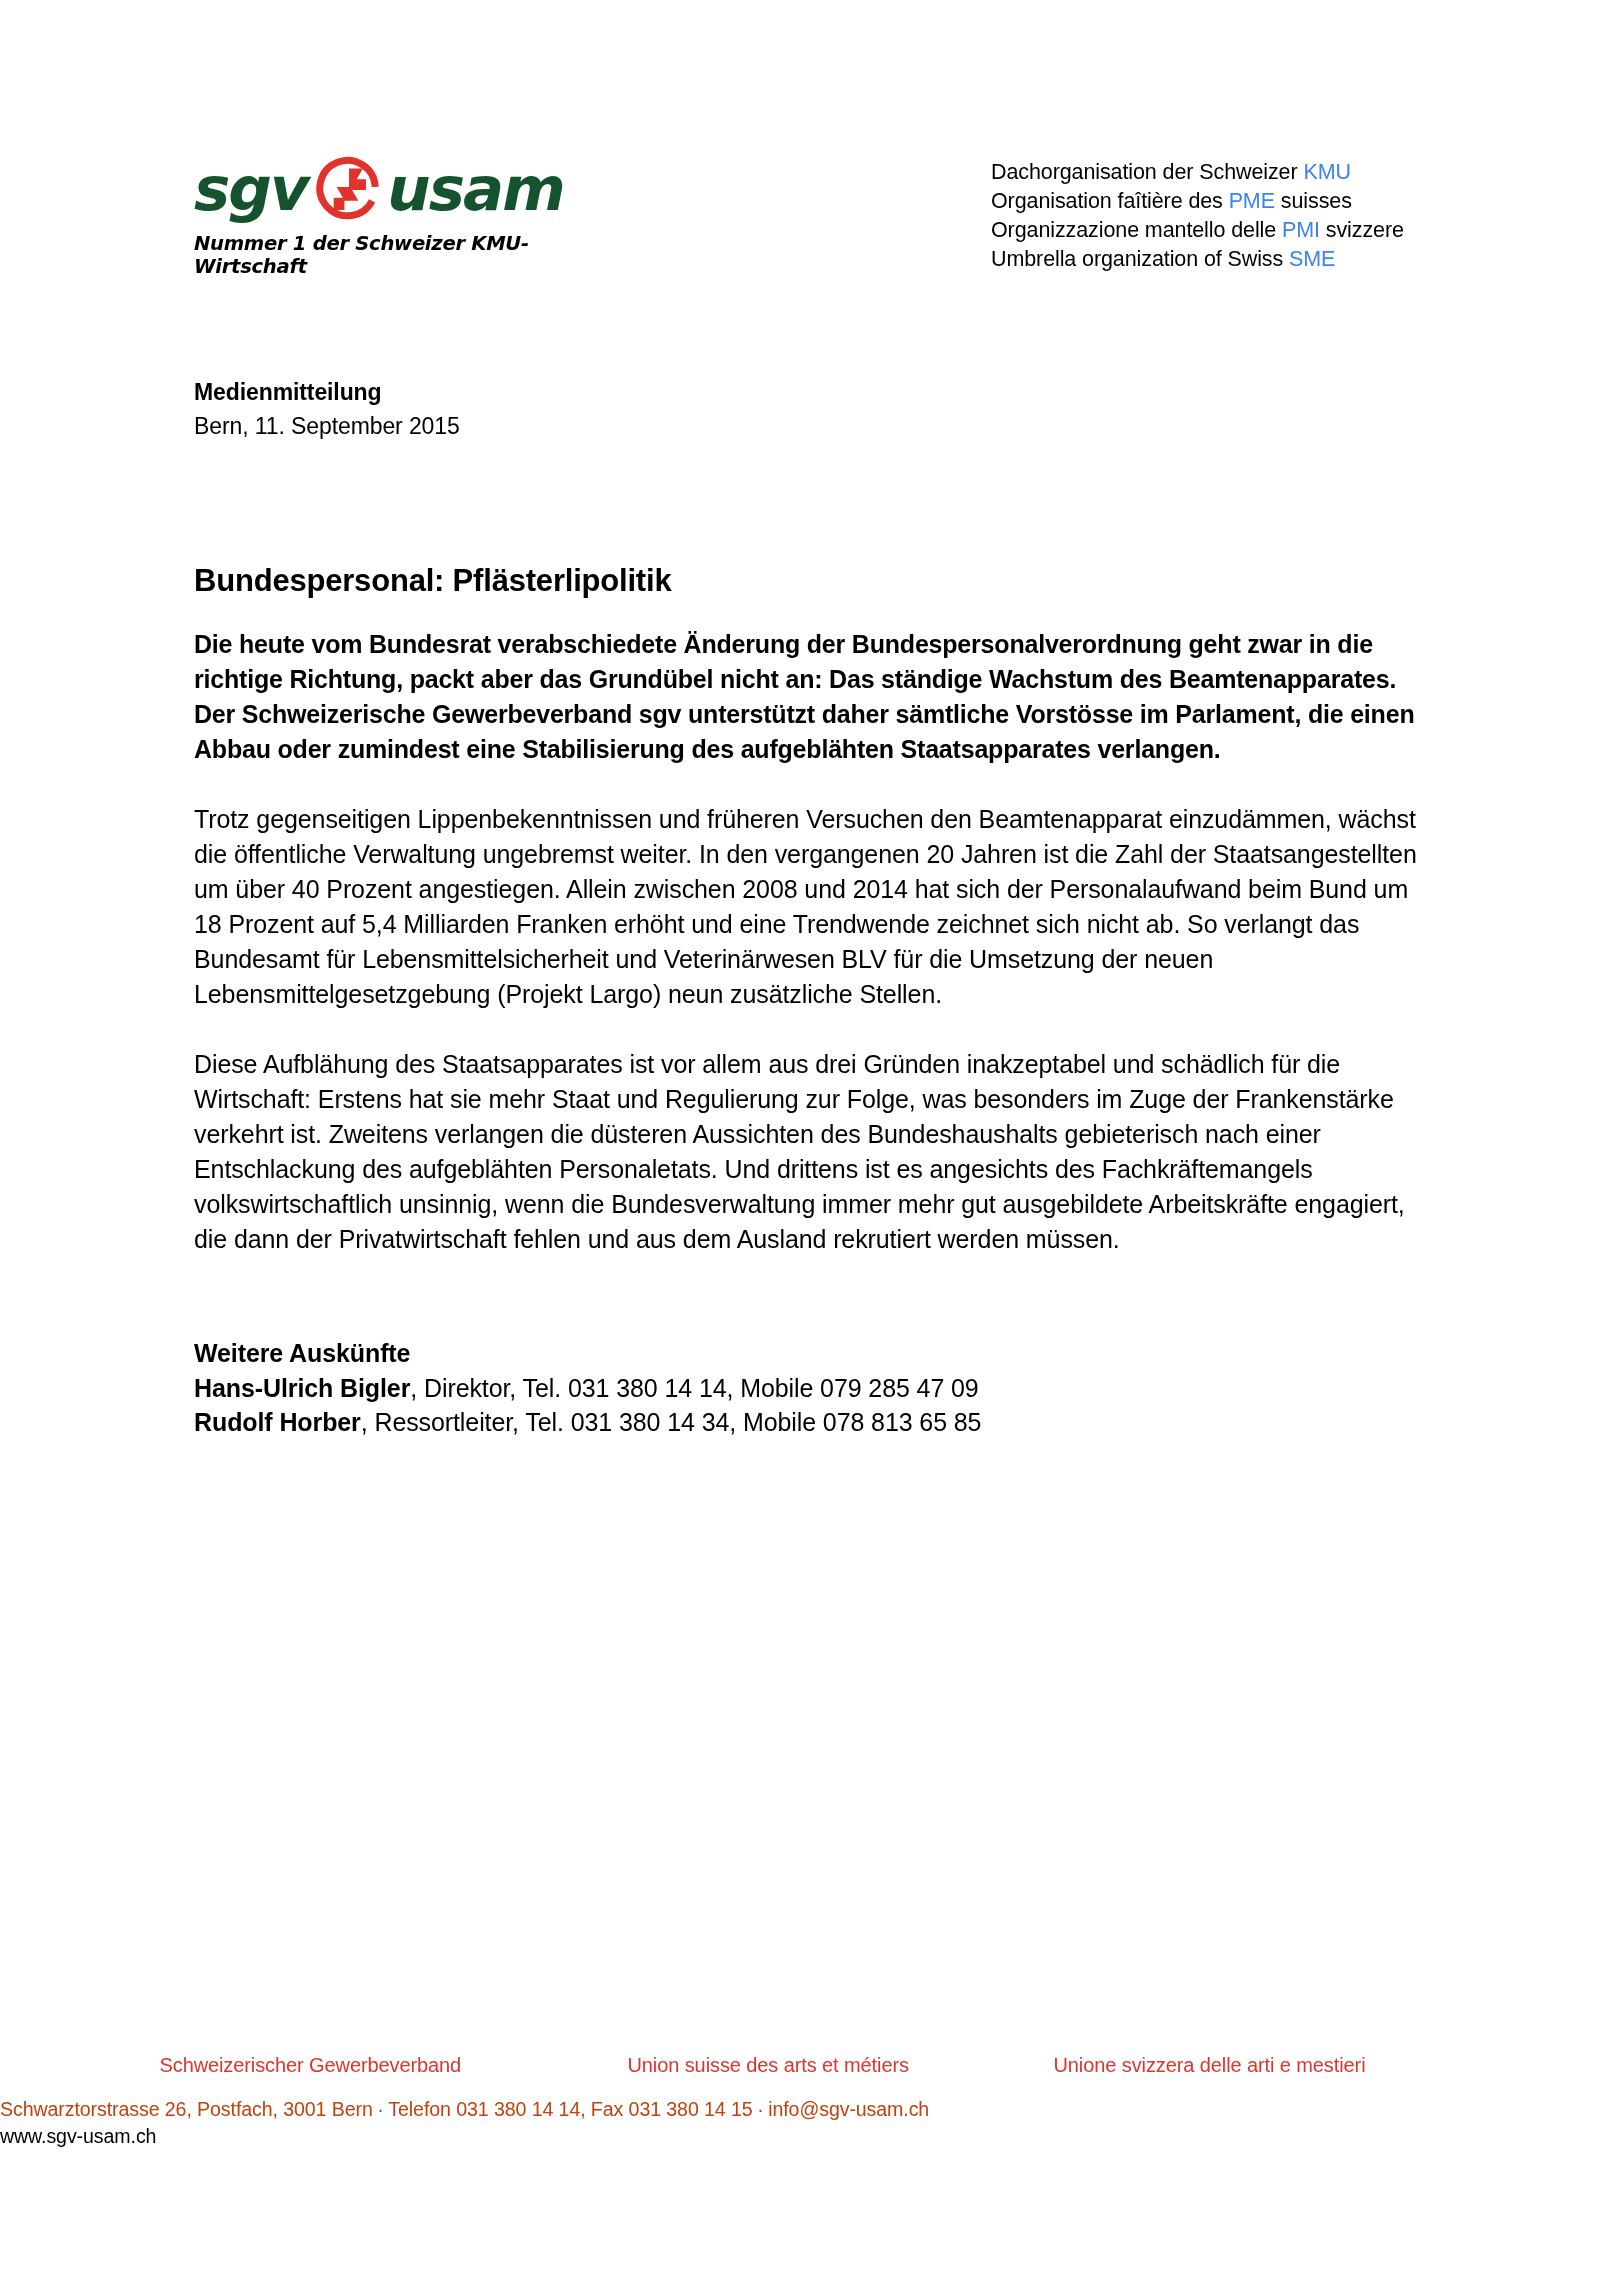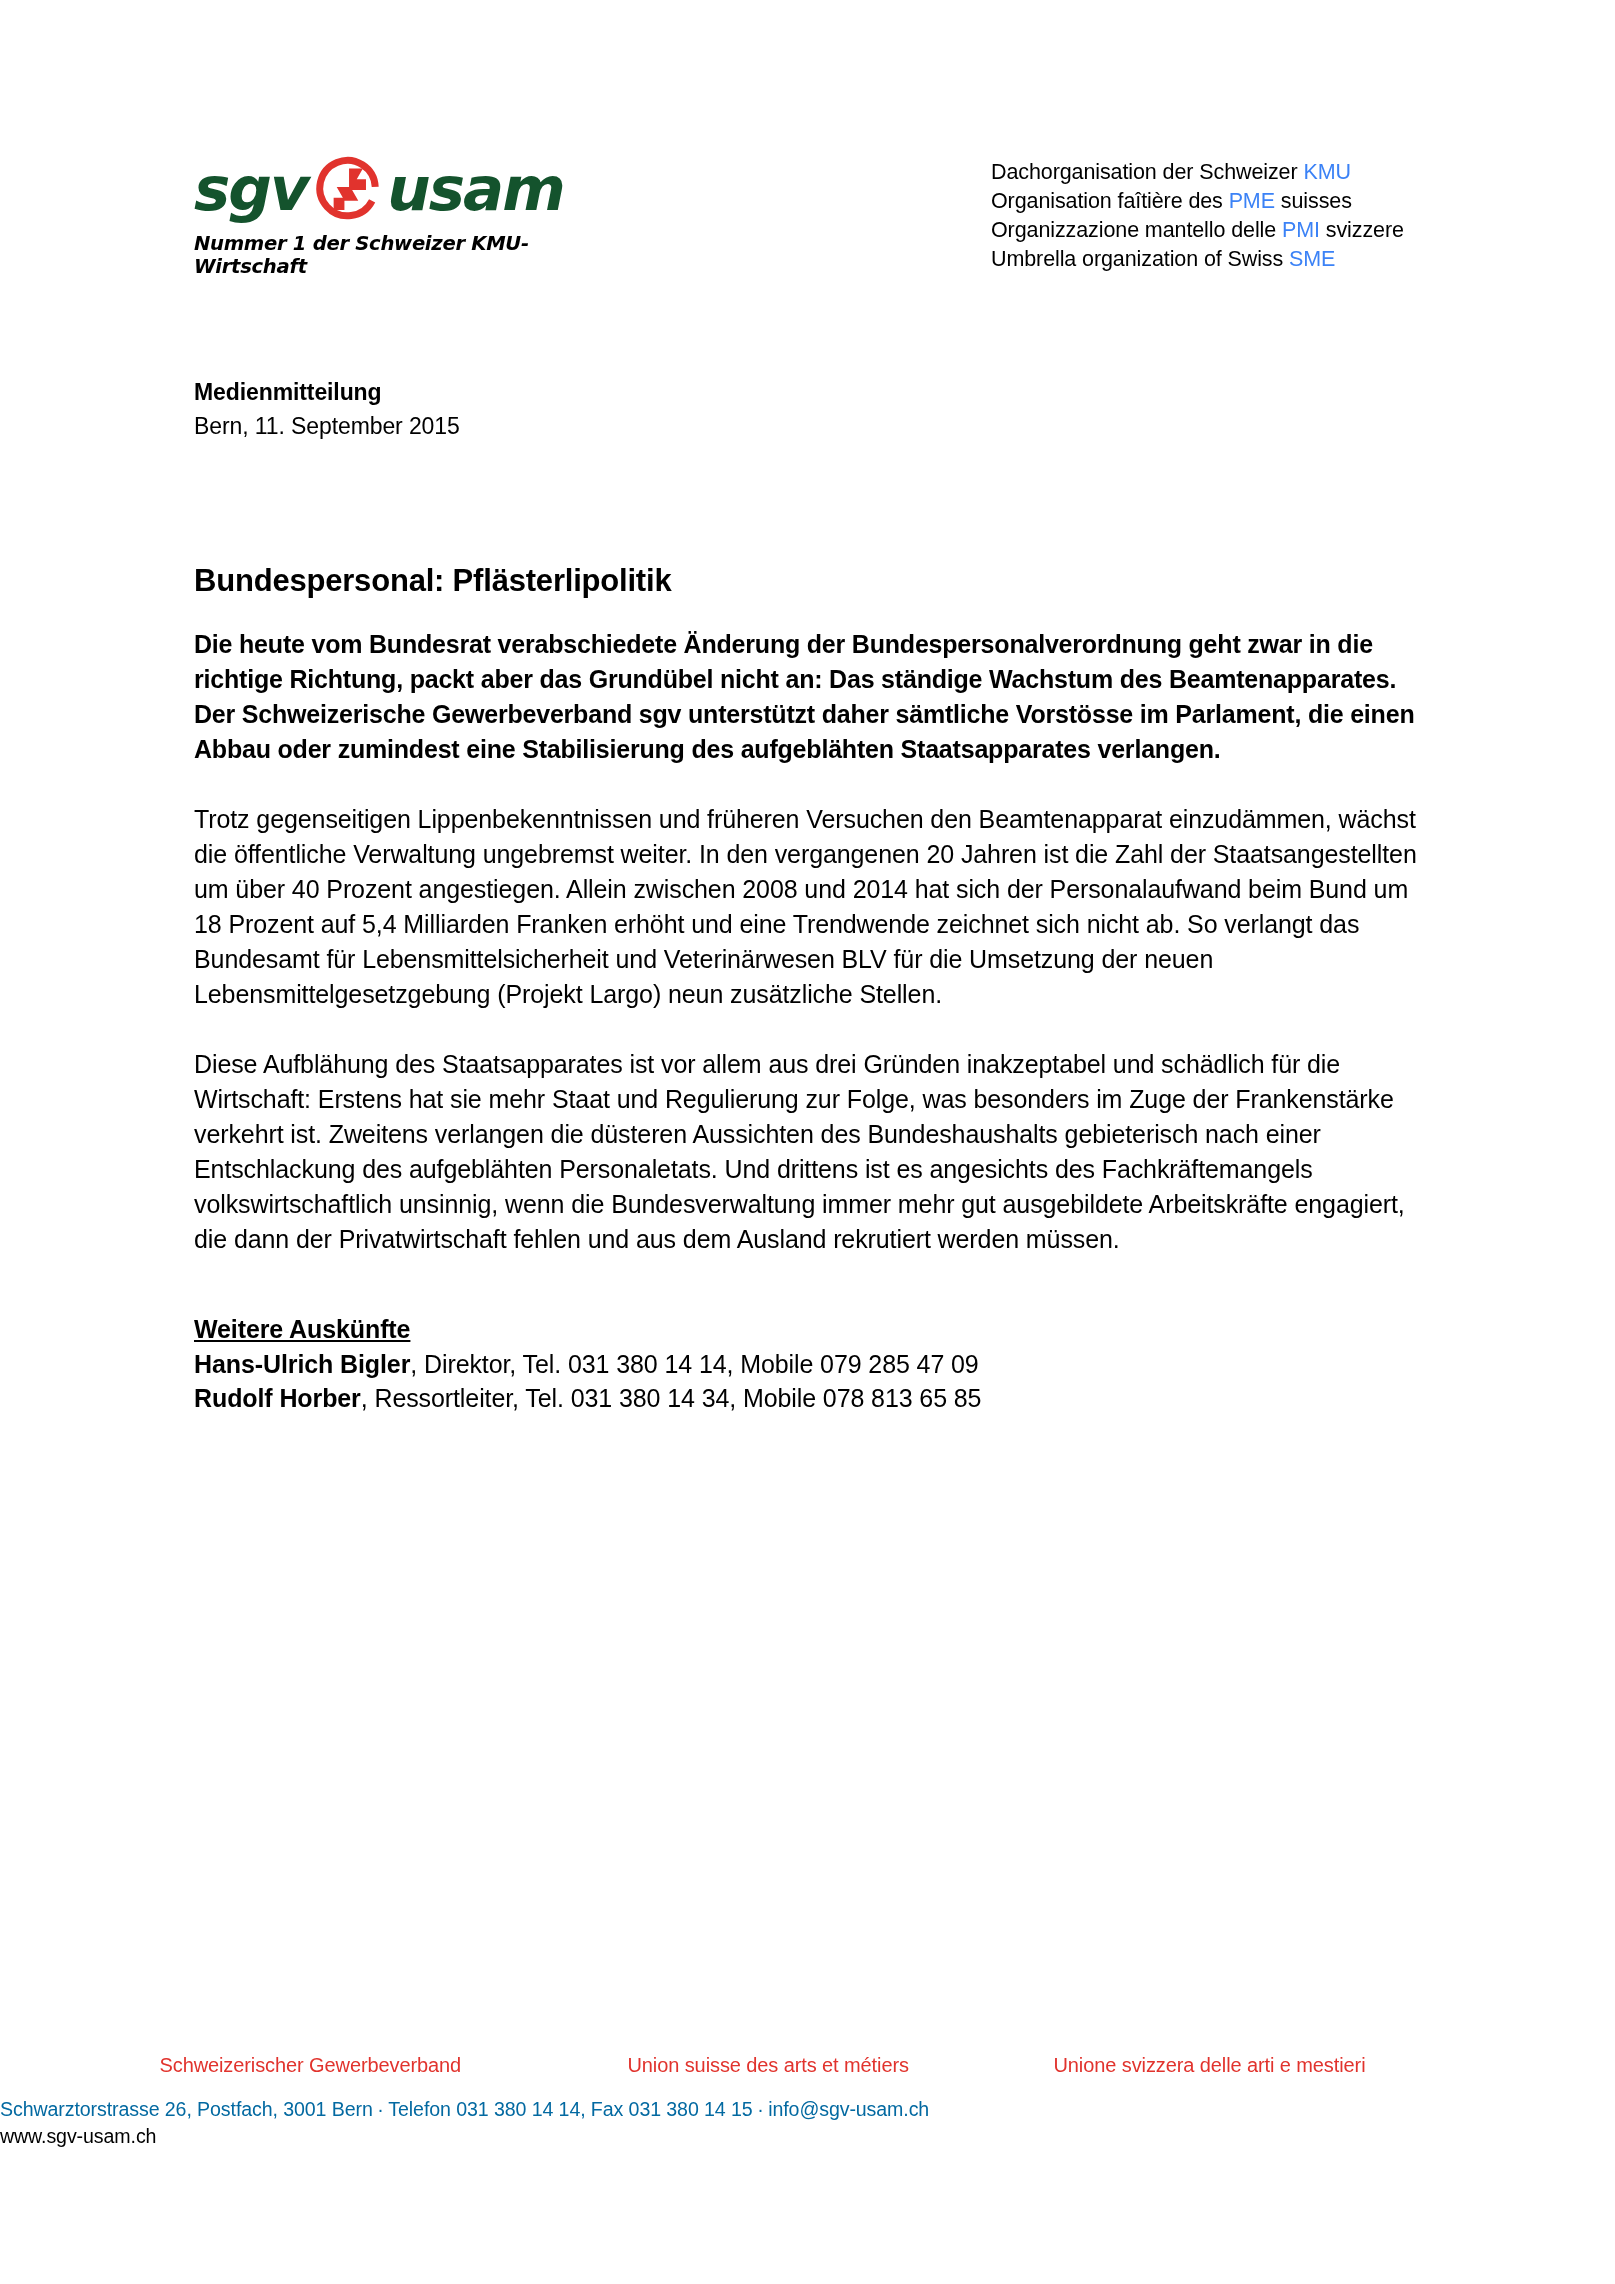--- a/index.html
+++ b/index.html
@@ -122,23 +122,22 @@
     line-height: 35px;
     letter-spacing: -0.1px;
     margin: 35px 0 0 0;
     max-width: 1232px;
   }
 
   .section-title {
     font-size: 25px;
     font-weight: bold;
     line-height: 35px;
-    margin-top: 55px;
-    letter-spacing: -0.1px;
-    text-decoration: underline;
+    margin-top: 79px;
+    letter-spacing: -0.1px;
   }
 
   .contact-line {
     font-size: 25px;
     line-height: 34px;
     letter-spacing: -0.1px;
   }
   .contact-line .nm { font-weight: bold; }
 
   .nummer-block {
@@ -185,21 +184,21 @@
     white-space: nowrap;
   }
   .footer-org.o1 { left: 0px; }
   .footer-org.o2 { left: 468px; }
   .footer-org.o3 { left: 894px; }
 
   .footer-address {
     margin-top: 14.3px;
     font-size: 19.6px;
     line-height: 27px;
-    color: #0369a1;
+    color: #c2410c;
     letter-spacing: -0.1px;
   }
   .footer-web {
     font-size: 19.6px;
     line-height: 27px;
     color: #000000;
     letter-spacing: -0.1px;
   }
   .sep { padding: 0 4.6px; }
 </style>

